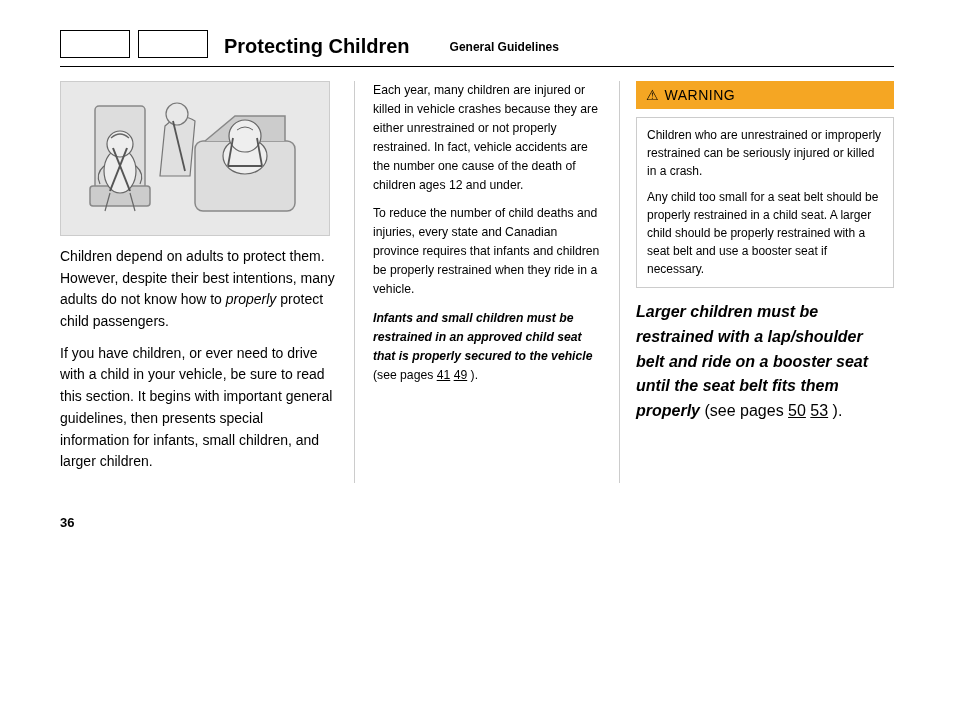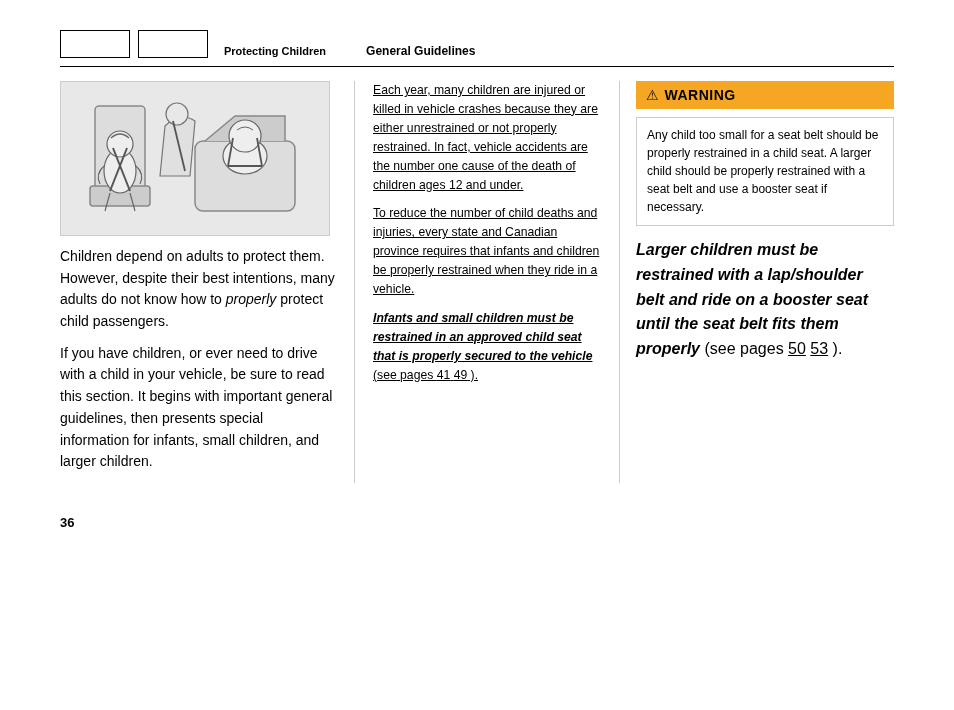--- a/index.html
+++ b/index.html
@@ -39,21 +39,21 @@
       background: #fff;
     }
 
     .header-titles {
       display: flex;
       align-items: center;
       gap: 40px;
     }
 
     .header-title-protecting {
-      font-size: 11px;
+      font-size: 20px;
       font-weight: bold;
       color: #000;
     }
 
     .header-title-general {
       font-size: 12px;
       font-weight: bold;
       color: #000;
     }
 
@@ -126,21 +126,20 @@
     }
 
     .middle-text {
       font-size: 12.2px;
       line-height: 1.55;
       color: #000;
     }
 
     .middle-text p {
       margin-bottom: 10px;
-      text-decoration: underline;
     }
 
     .bold-italic {
       font-weight: bold;
       font-style: italic;
     }
 
     .page-ref {
       text-decoration: underline;
     }
@@ -155,21 +154,21 @@
       background: #f5a623;
       padding: 6px 10px;
       margin-bottom: 8px;
       display: flex;
       align-items: center;
       gap: 6px;
     }
 
     .warning-title {
       font-size: 14px;
-      font-weight: bold;
+      font-weight: normal;
       color: #000;
       letter-spacing: 0.5px;
     }
 
     .warning-triangle {
       font-size: 14px;
       color: #000;
     }
 
     .warning-content {
@@ -285,20 +284,21 @@
       </div>
     </div>
 
     <div class="right-column">
       <div>
         <div class="warning-box">
           <span class="warning-triangle">⚠</span>
           <span class="warning-title">WARNING</span>
         </div>
         <div class="warning-content">
+          <p>Children who are unrestrained or improperly restrained can be seriously injured or killed in a crash.</p>
           <p>Any child too small for a seat belt should be properly restrained in a child seat. A larger child should be properly restrained with a seat belt and use a booster seat if necessary.</p>
         </div>
       </div>
 
       <div class="right-bottom-text">
         <p>
           <span class="bold-italic">Larger children must be restrained with a lap/shoulder belt and ride on a booster seat until the seat belt fits them properly</span><span> (see pages </span><span class="page-ref">50</span><span>     </span><span class="page-ref">53</span><span> ).</span>
         </p>
       </div>
     </div>

